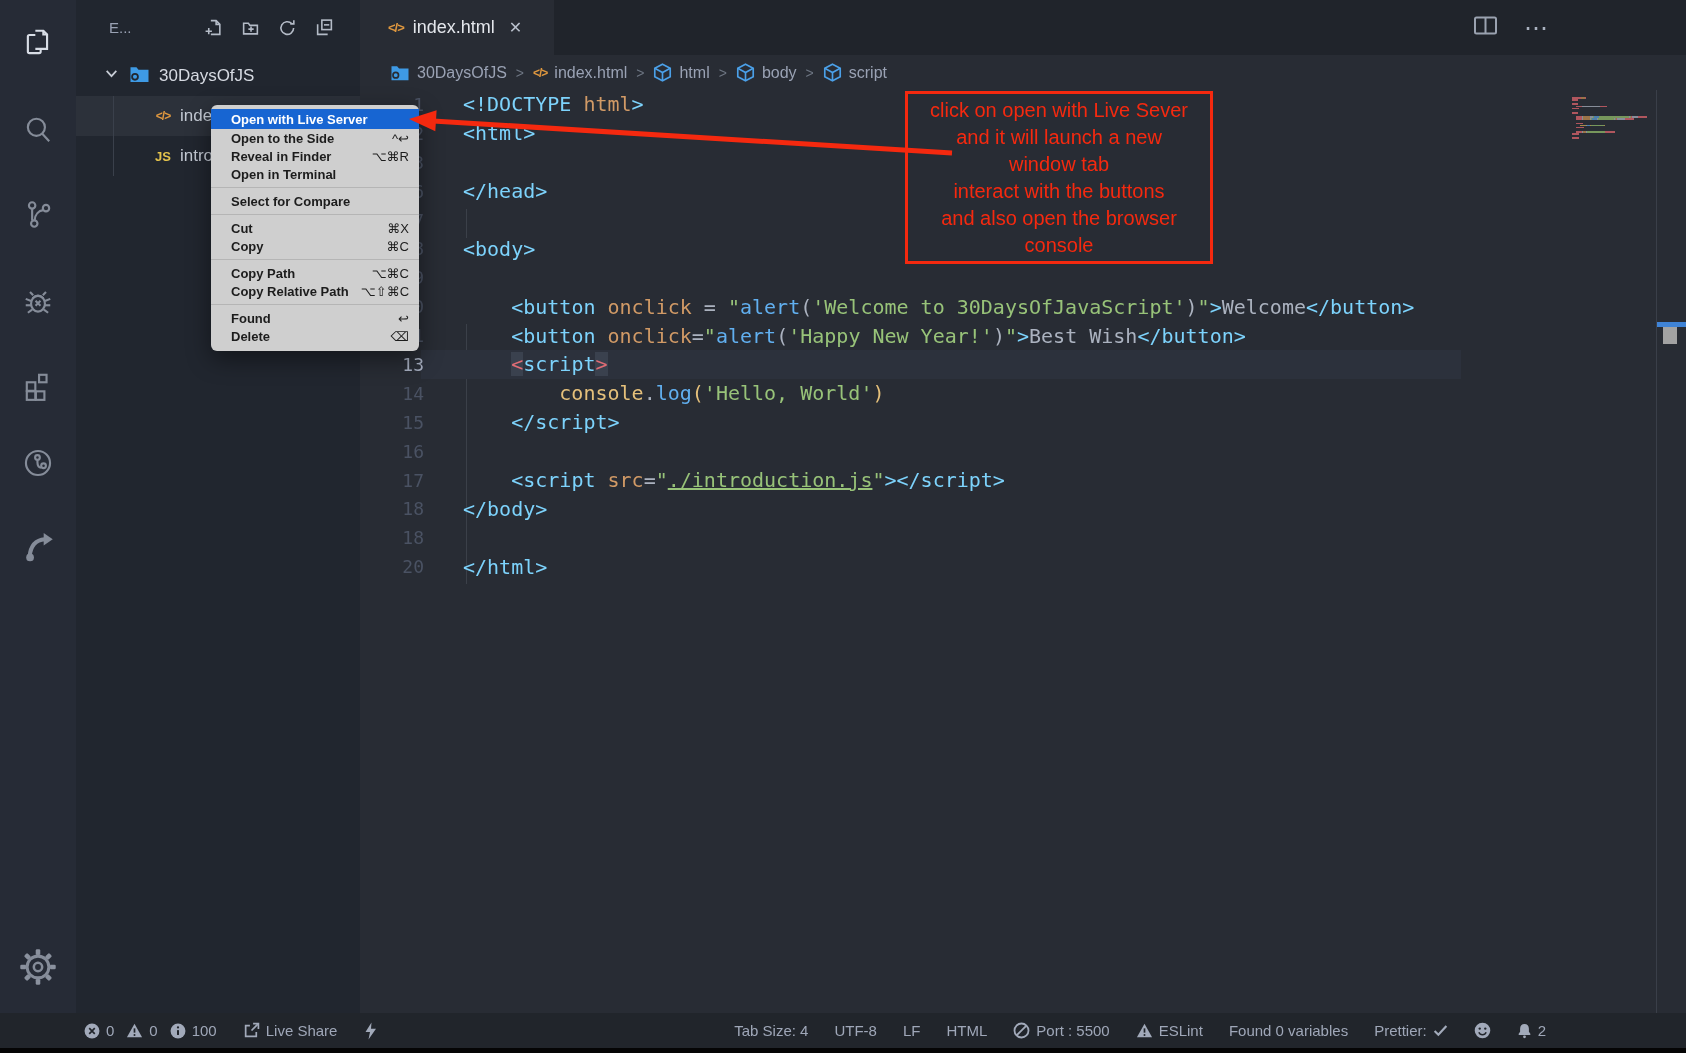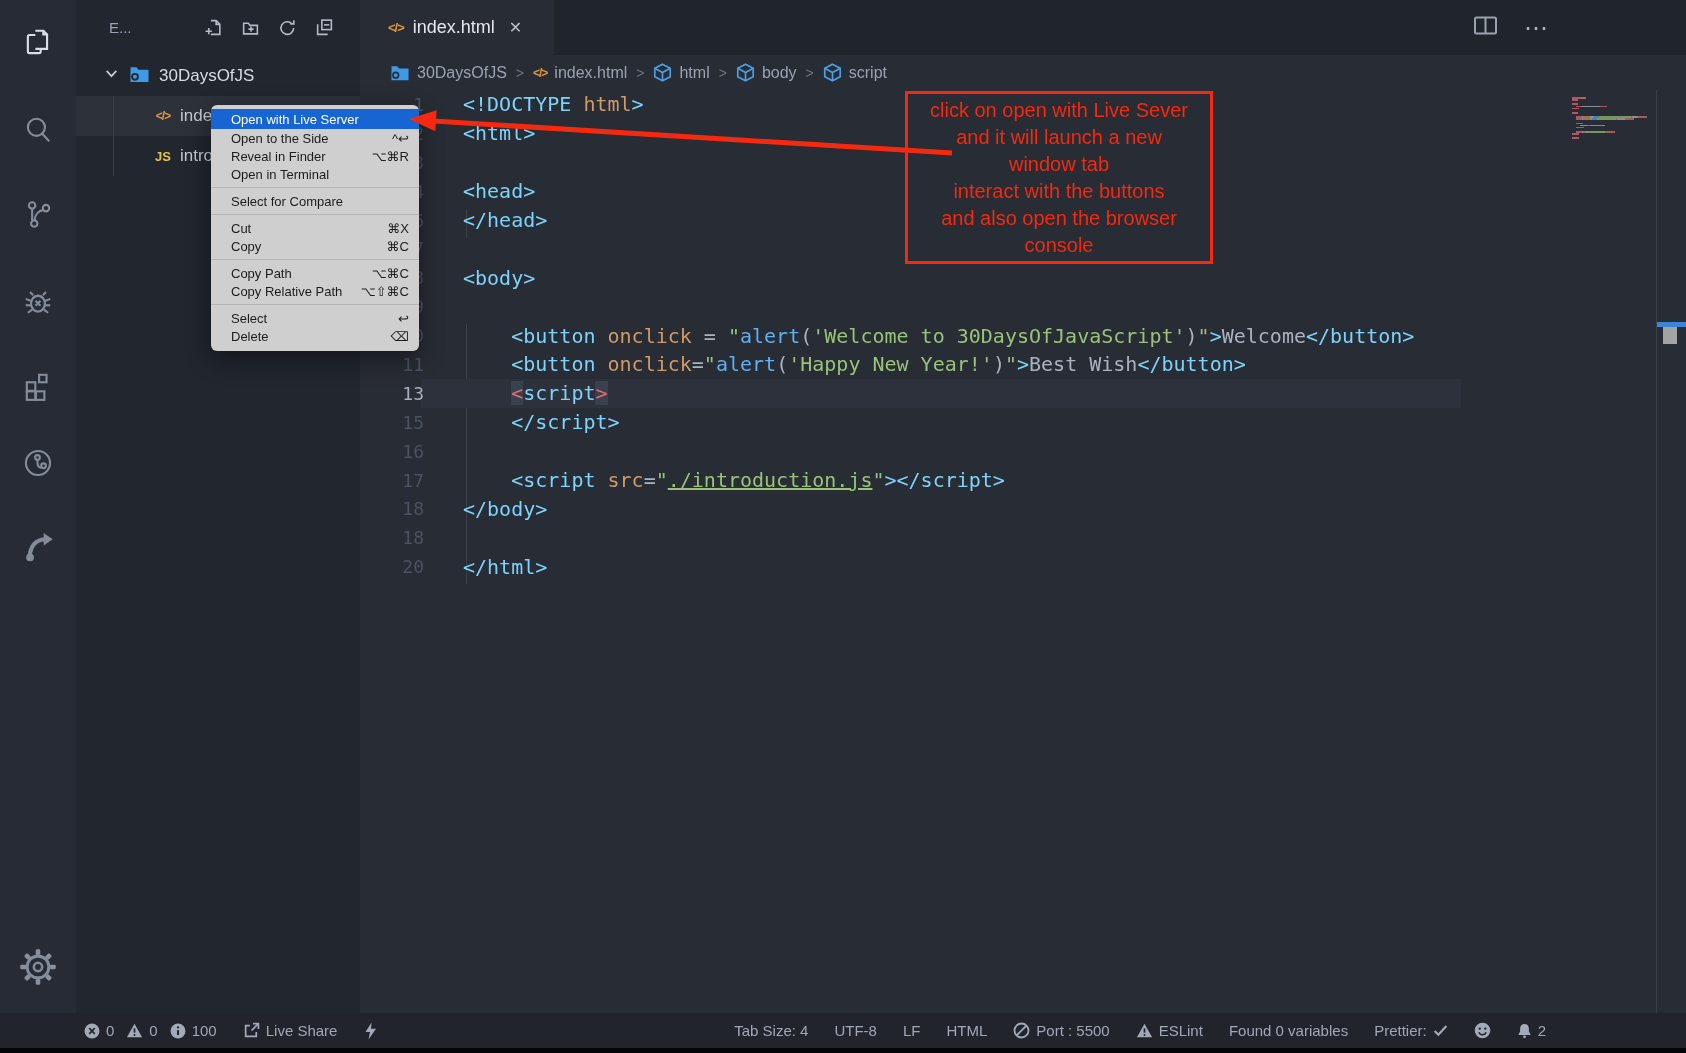--- a/index.html
+++ b/index.html
@@ -72,21 +72,21 @@
   .mm-seg{display:inline-block;height:1.7px;}
   #ruler-line{position:absolute;left:1296px;top:90px;width:1px;height:923px;background:#3a3f49;}
   #ruler-marker{position:absolute;left:1297px;top:322px;width:29px;height:5px;background:#3f83d6;}
   #scroll-thumb{position:absolute;left:1303px;top:327px;width:14px;height:17px;background:#a3a3a3;}
 
   
   #context-menu{left:211px;top:105px;width:208px;background:#cfcfcf;border-radius:6px;
                 box-shadow:0 8px 24px rgba(0,0,0,.45);padding:4px 0 6px 0;z-index:150;
                 font-size:13px;color:#1c1c1c;}
   .mi{height:18px;display:flex;align-items:center;padding:0 10px 0 20px;}
-  .mi .lab{flex:1 1 auto;white-space:nowrap;}
+  .mi .lab{flex:1 1 auto;white-space:nowrap;font-weight:bold;}
   .mi .sc{flex:0 0 auto;margin-left:12px;}
   .mi.hl{height:20px;background:#1765d2;color:#fff;}
   .msep{height:1px;background:#b5b5b5;margin:4px 0;}
 
   
   #annotation-box{left:905px;top:91px;width:302px;height:167px;border:3px solid #f5290f;z-index:90;
                   display:flex;flex-direction:column;justify-content:center;align-items:center;
                   color:#f5290f;font-size:20px;line-height:27px;text-align:center;}
   #arrow-svg{left:0;top:0;width:1686px;height:1053px;z-index:200;pointer-events:none;}
 
@@ -317,24 +317,20 @@
         </div>
         <div class="code-line">
           <span class="gut">2</span>
           <span class="lc"><span class="tk-tag">&lt;html&gt;</span></span>
         </div>
         <div class="code-line">
           <span class="gut">3</span>
           <span class="lc"></span>
         </div>
         <div class="code-line">
-          <span class="gut">4</span>
-          <span class="lc"><span class="tk-tag">&lt;head&gt;</span></span>
-        </div>
-        <div class="code-line">
           <span class="gut">6</span>
           <span class="lc"><span class="tk-tag">&lt;/head&gt;</span></span>
         </div>
         <div class="code-line">
           <span class="gut">7</span>
           <span class="lc"></span>
         </div>
         <div class="code-line">
           <span class="gut">8</span>
           <span class="lc"><span class="tk-tag">&lt;body&gt;</span></span>
@@ -347,20 +343,24 @@
           <span class="gut">10</span>
           <span class="lc"><span class="tk-sp">    </span><span class="tk-tag">&lt;button</span><span class="tk-pl"> </span><span class="tk-attr">onclick</span><span class="tk-pl"> = </span><span class="tk-str">"</span><span class="tk-fn">alert</span><span class="tk-pl">(</span><span class="tk-str">'Welcome to 30DaysOfJavaScript'</span><span class="tk-pl">)</span><span class="tk-str">"</span><span class="tk-tag">&gt;</span><span class="tk-txt">Welcome</span><span class="tk-tag">&lt;/button&gt;</span></span>
         </div>
         <div class="code-line">
           <span class="gut">11</span>
           <span class="lc"><span class="tk-sp">    </span><span class="tk-tag">&lt;button</span><span class="tk-pl"> </span><span class="tk-attr">onclick</span><span class="tk-pl">=</span><span class="tk-str">"</span><span class="tk-fn">alert</span><span class="tk-pl">(</span><span class="tk-str">'Happy New Year!'</span><span class="tk-pl">)</span><span class="tk-str">"</span><span class="tk-tag">&gt;</span><span class="tk-txt">Best Wish</span><span class="tk-tag">&lt;/button&gt;</span></span>
         </div>
         <div class="code-line cur">
           <span class="gut">13</span>
           <span class="lc"><span class="tk-sp">    </span><span class="tk-tagbox">&lt;</span><span class="tk-tag">script</span><span class="tk-tagbox">&gt;</span></span>
+        </div>
+        <div class="code-line">
+          <span class="gut">14</span>
+          <span class="lc"><span class="tk-sp">        </span><span class="tk-obj">console</span><span class="tk-pl">.</span><span class="tk-fn">log</span><span class="tk-brk">(</span><span class="tk-str">'Hello, World'</span><span class="tk-brk">)</span></span>
         </div>
         <div class="code-line">
           <span class="gut">15</span>
           <span class="lc"><span class="tk-sp">    </span><span class="tk-tag">&lt;/script&gt;</span></span>
         </div>
         <div class="code-line">
           <span class="gut">16</span>
           <span class="lc"></span>
         </div>
         <div class="code-line">
@@ -440,21 +440,21 @@
     <div class="mi">
       <span class="lab">Copy Path</span>
       <span class="sc">⌥⌘C</span>
     </div>
     <div class="mi">
       <span class="lab">Copy Relative Path</span>
       <span class="sc">⌥⇧⌘C</span>
     </div>
     <div class="msep"></div>
     <div class="mi">
-      <span class="lab">Select</span>
+      <span class="lab">Found</span>
       <span class="sc">↩</span>
     </div>
     <div class="mi">
       <span class="lab">Delete</span>
       <span class="sc">⌫</span>
     </div>
   </div>
 
 <div id="annotation-box" class="abs">
     <div>click on open with Live Sever</div>

